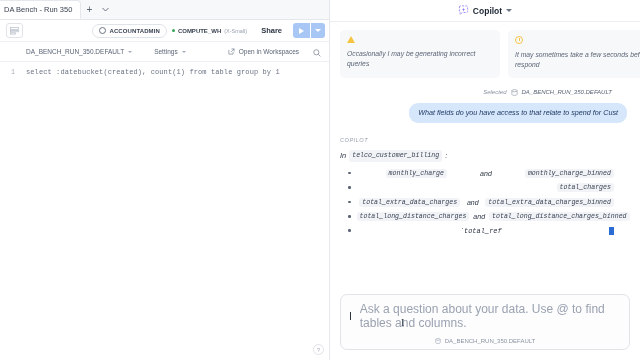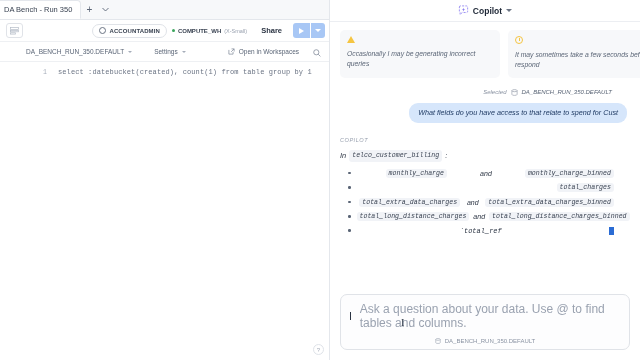--- a/index.html
+++ b/index.html
@@ -144,21 +144,21 @@
     white-space: nowrap; cursor: pointer; margin-right: 14px;
   }
   .search-ic { cursor: pointer; }
 
   
   .editor {
     flex: 1; position: relative;
     background: #ffffff;
     display: flex; flex-direction: column;
   }
-  .code-row { display: flex; padding-top: 6px; padding-left: 32px; }
+  .code-row { display: flex; padding-top: 6px; }
   .gutter {
     width: 26px; text-align: center;
     font-family: "Liberation Mono", monospace;
     font-size: 6.5px; color: #a6adba;
     padding-top: 1px;
   }
   .code-line {
     font-family: "Liberation Mono", monospace;
     font-size: 7px; color: #6b7484;
     letter-spacing: 0.1px;

